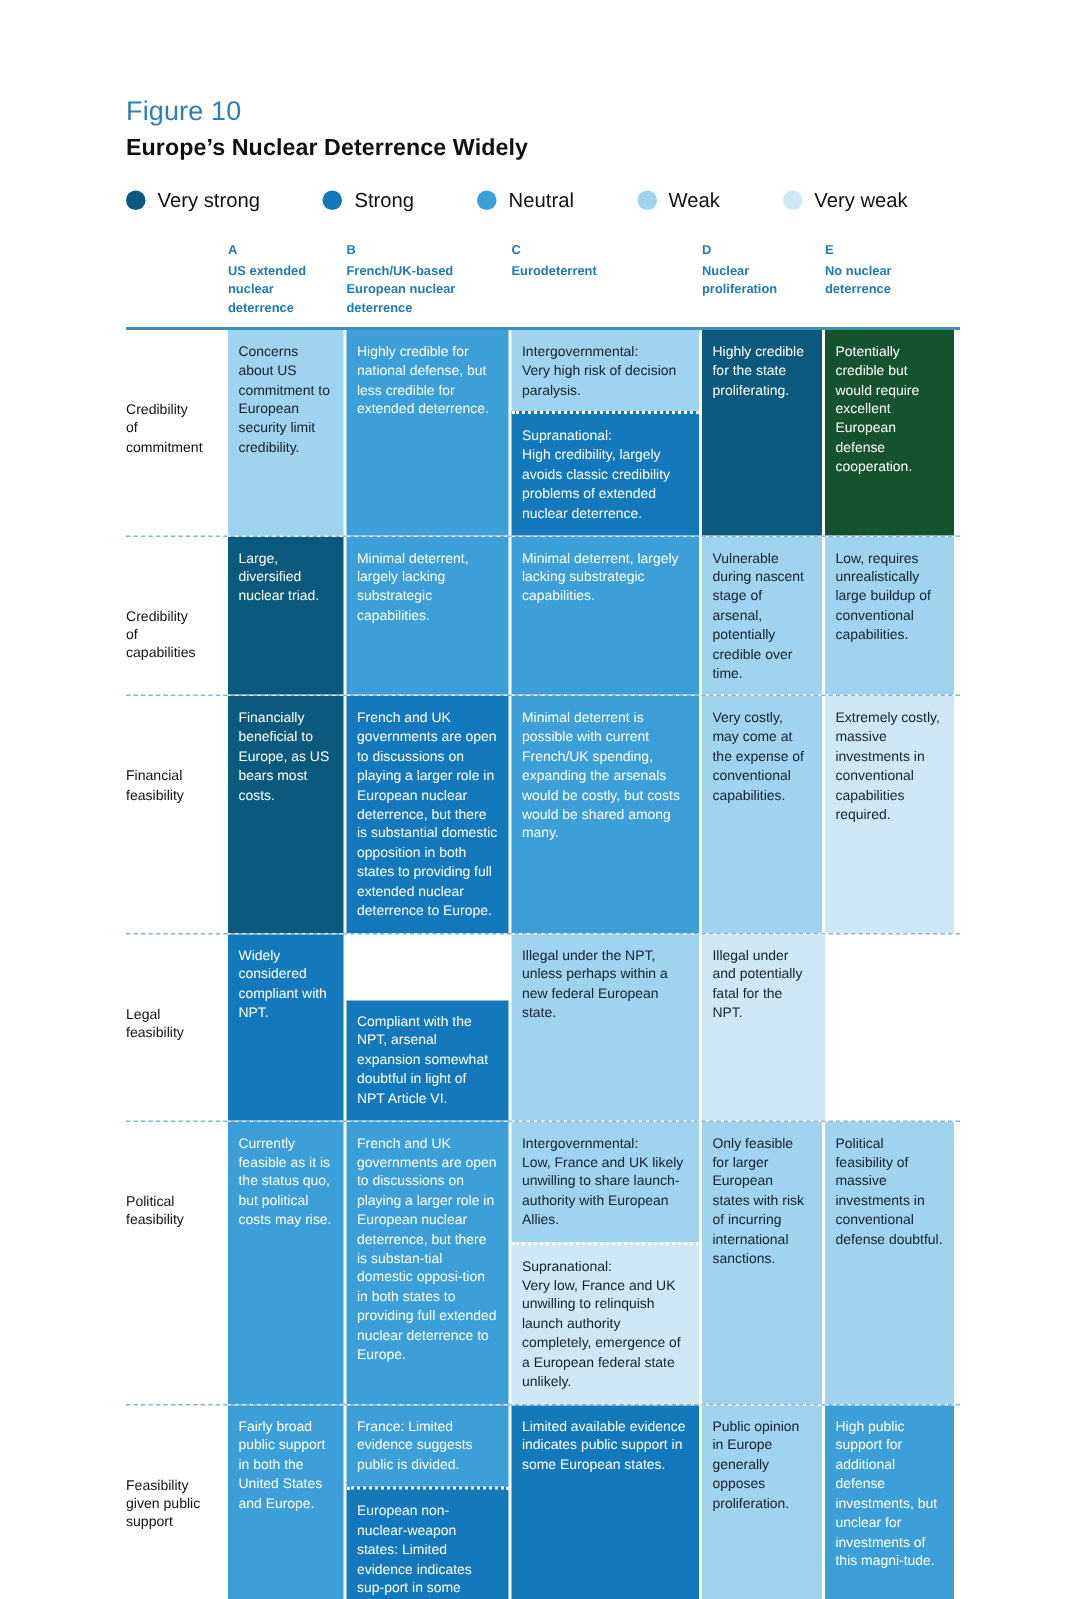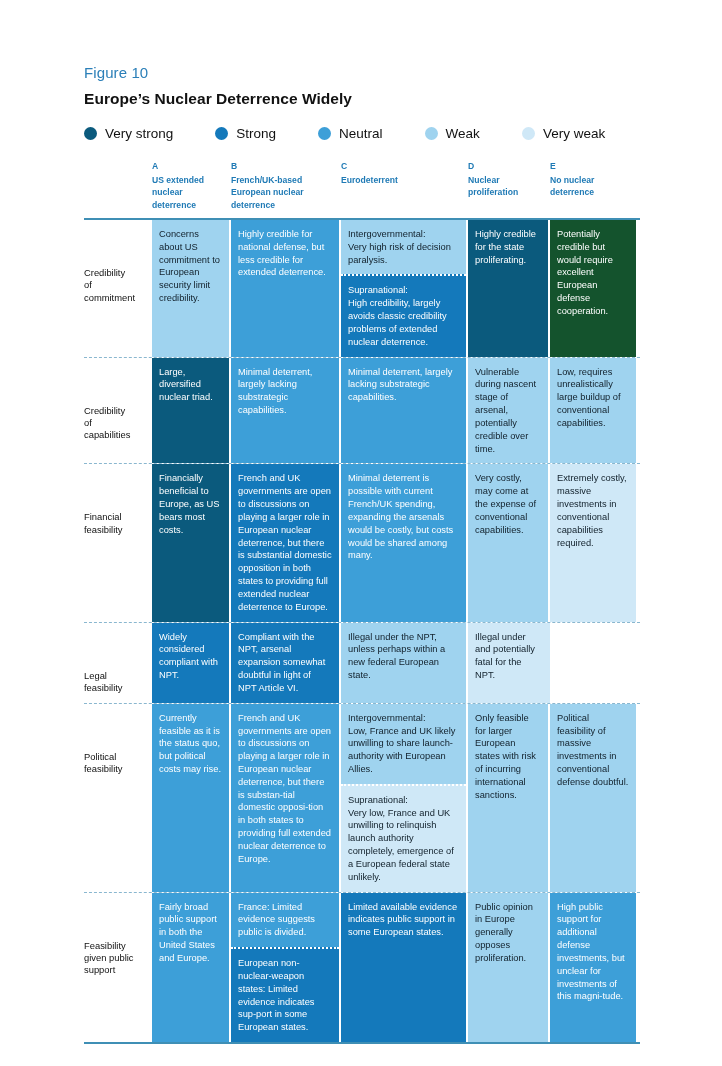--- a/index.html
+++ b/index.html
@@ -8,21 +8,21 @@
     width: 722px; height: 1066px;
     background: #ffffff;
     font-family: "Liberation Sans", sans-serif;
     -webkit-font-smoothing: antialiased;
   }
   .page { position: relative; width: 722px; height: 1066px; padding: 0; }
 
   
   .figure-label {
     position: absolute; left: 84px; top: 64px;
-    font-size: 15px; color: #2b7fb8; font-weight: 400;
+    font-size: 18px; color: #2b7fb8; font-weight: 400;
     letter-spacing: .1px;
   }
   .figure-title {
     position: absolute; left: 84px; top: 90px;
     font-size: 15.5px; color: #111111; font-weight: bold;
     letter-spacing: .05px;
   }
 
   
   .legend {
@@ -225,21 +225,21 @@
             </div>
           </div>
         </div>
         <div class="row">
           <div class="rowlabel">Legal feasibility</div>
           <div class="cells">
             <div class="cell c-a">
               <div class="seg grow" style="background: rgb(20, 121, 187); color: rgb(255, 255, 255); white-space: pre-line;">Widely considered compliant with NPT.</div>
             </div>
             <div class="cell c-b">
-              <div class="seg grow" style="background: rgb(20, 121, 187); color: rgb(255, 255, 255); white-space: pre-line;">Compliant with the NPT, arsenal expansion somewhat doubtful in light of NPT Article VI.</div>
+              <div class="seg grow" style="background: rgb(20, 121, 187); color: rgb(255, 255, 255); white-space: pre-line; margin-top: 44px;">Compliant with the NPT, arsenal expansion somewhat doubtful in light of NPT Article VI.</div>
             </div>
             <div class="cell c-c">
               <div class="seg grow" style="background: rgb(159, 211, 239); color: rgb(17, 32, 43); white-space: pre-line;">Illegal under the NPT, unless perhaps within a new federal European state.</div>
             </div>
             <div class="cell c-d">
               <div class="seg grow" style="background: rgb(207, 232, 247); color: rgb(17, 32, 43); white-space: pre-line;">Illegal under and potentially fatal for the NPT.</div>
             </div>
           </div>
         </div>
         <div class="row">

